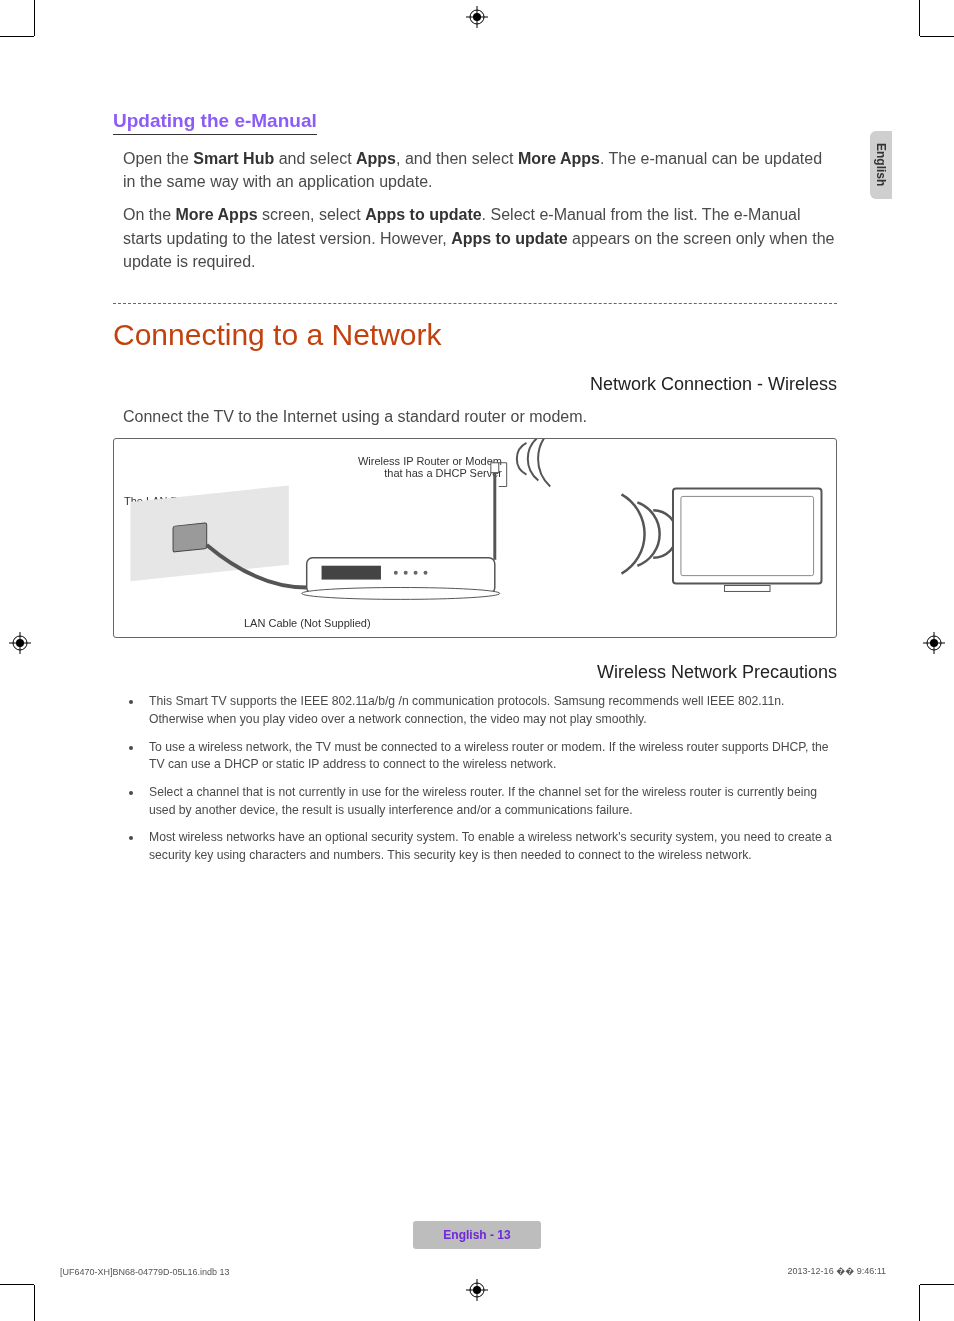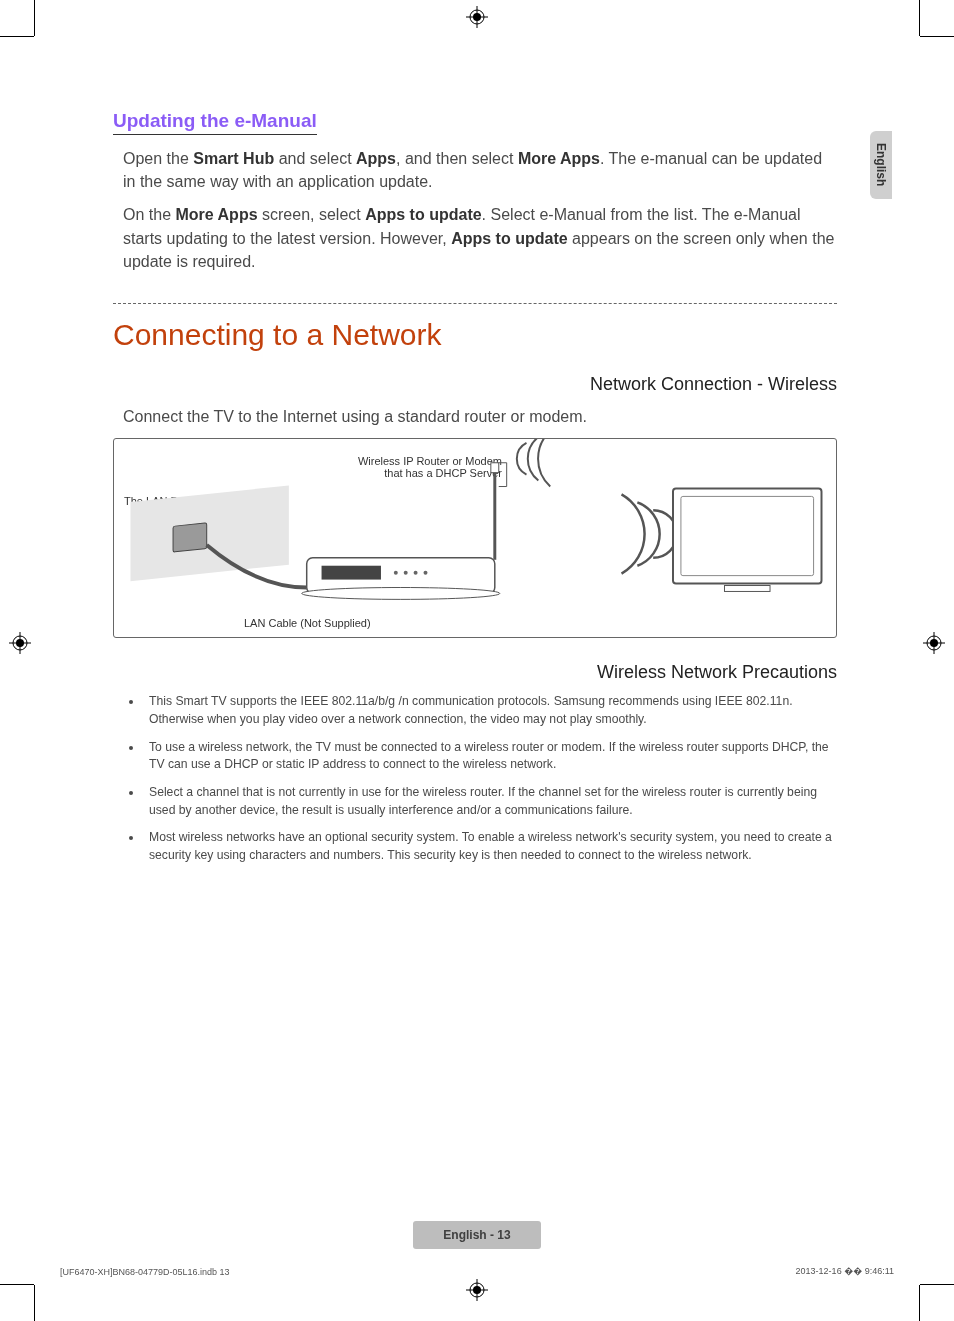--- a/index.html
+++ b/index.html
@@ -133,33 +133,33 @@
     left: 413px;
     width: 128px;
     height: 28px;
     background: #bdbdbd;
     border-radius: 3px;
     display: flex;
     align-items: center;
     justify-content: center;
     font-size: 12px;
     font-weight: bold;
-    color: #404040;
+    color: #6d28d9;
   }
   .footer-left {
     position: absolute;
     bottom: 44px;
     left: 60px;
     font-size: 9px;
     color: #555;
   }
   .footer-right {
     position: absolute;
     bottom: 44px;
-    right: 60px;
+    right: 68px;
     font-size: 9px;
     color: #555;
   }
 </style>
 </head>
 <body>
 
 <div class="page">
 
   <div class="crop-line crop-top-left-h"></div>
@@ -282,21 +282,21 @@
           <rect x="560" y="50" width="150" height="96" rx="3" fill="#fff" stroke="#555" stroke-width="2"></rect>
           <rect x="568" y="58" width="134" height="80" rx="2" fill="#fff" stroke="#888" stroke-width="1"></rect>
           <rect x="612" y="148" width="46" height="6" fill="#fff" stroke="#555" stroke-width="1"></rect>
         </g>
       </svg>
     </div>
 
     <h2 class="sub-heading">Wireless Network Precautions</h2>
 
     <ul class="bullets">
-      <li>This Smart TV supports the IEEE 802.11a/b/g /n communication protocols. Samsung recommends using IEEE 802.11n. Otherwise when you play video over a network connection, the video may not play smoothly.</li>
+      <li>This Smart TV supports the IEEE 802.11a/b/g /n communication protocols. Samsung recommends well IEEE 802.11n. Otherwise when you play video over a network connection, the video may not play smoothly.</li>
       <li>To use a wireless network, the TV must be connected to a wireless router or modem. If the wireless router supports DHCP, the TV can use a DHCP or static IP address to connect to the wireless network.</li>
       <li>Select a channel that is not currently in use for the wireless router. If the channel set for the wireless router is currently being used by another device, the result is usually interference and/or a communications failure.</li>
       <li>Most wireless networks have an optional security system. To enable a wireless network's security system, you need to create a security key using characters and numbers. This security key is then needed to connect to the wireless network.</li>
     </ul>
 
   </div>
 
   <div class="footer-badge">
     <span>English - 13</span>
   </div>

